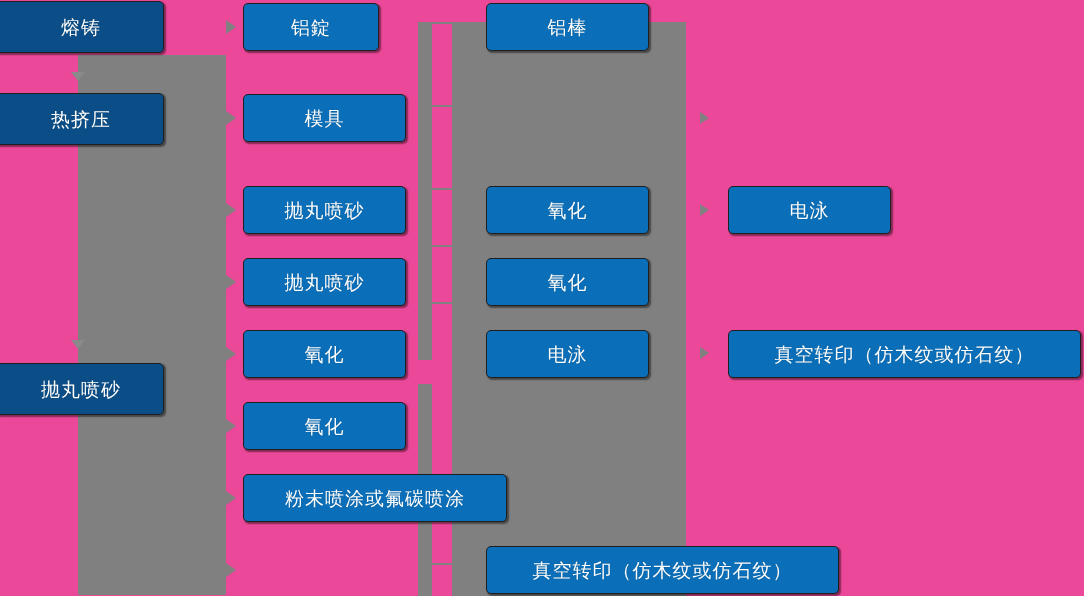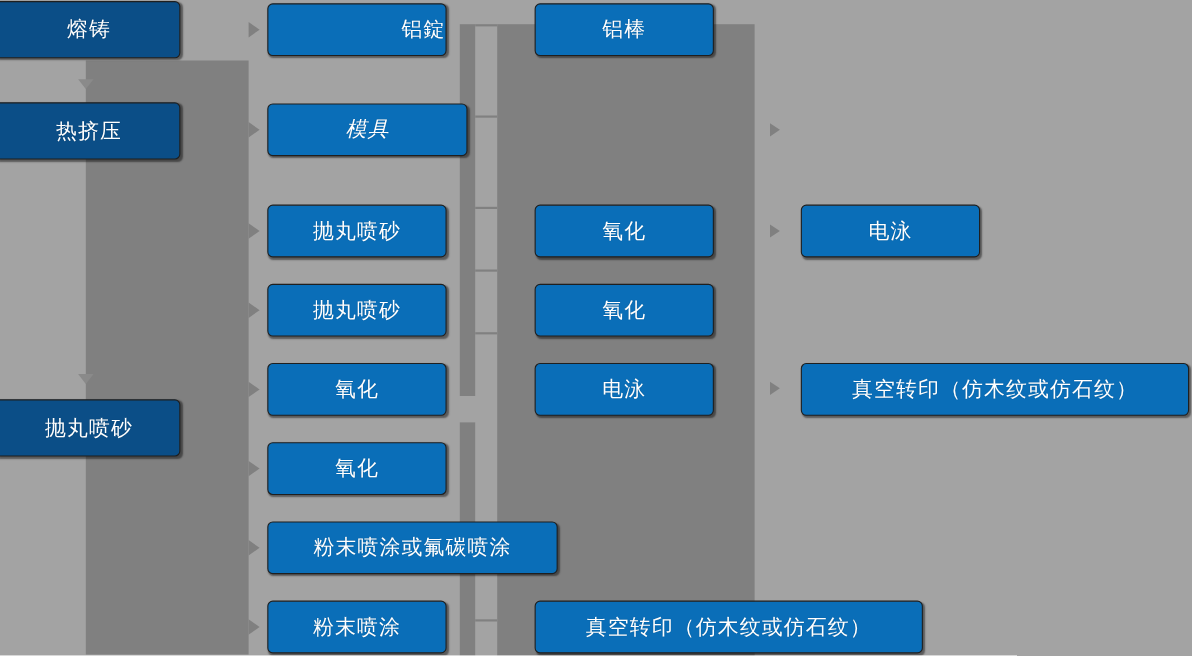--- a/index.html
+++ b/index.html
@@ -7,21 +7,21 @@
     padding: 0;
     background: #ffffff;
   }
   body {
     font-family: "DejaVu Sans", "Liberation Sans", sans-serif;
   }
   #canvas {
     position: relative;
     width: 1084px;
     height: 596px;
-    background: #a3a3a3;
+    background: #ec4899;
     overflow: hidden;
   }
 
   
   .gray {
     position: absolute;
     background: #808080;
   }
   .gray-line {
     position: absolute;
@@ -113,25 +113,25 @@
   </div>
 
   <div class="node dark flat" style="left:-2px; top:93px; width:166px; height:52px; border-radius:0 5px 5px 0;">
     <span>热挤压</span>
   </div>
 
   <div class="node dark flat" style="left:-2px; top:363px; width:166px; height:52px; border-radius:0 5px 5px 0;">
     <span>抛丸喷砂</span>
   </div>
 
-  <div class="node light" style="left:243px; top:3px; width:163px; height:48px;justify-content:flex-end;">
+  <div class="node light" style="left:243px; top:3px; width:136px; height:48px;">
     <span>铝錠</span>
   </div>
 
-  <div class="node light" style="left:243px; top:94px; width:182px; height:48px;font-style:italic;">
+  <div class="node light" style="left:243px; top:94px; width:163px; height:48px;">
     <span>模具</span>
   </div>
 
   <div class="node light" style="left:243px; top:186px; width:163px; height:48px;">
     <span>抛丸喷砂</span>
   </div>
 
   <div class="node light" style="left:243px; top:258px; width:163px; height:48px;">
     <span>抛丸喷砂</span>
   </div>
@@ -141,23 +141,20 @@
   </div>
 
   <div class="node light" style="left:243px; top:402px; width:163px; height:48px;">
     <span>氧化</span>
   </div>
 
   <div class="node light" style="left:243px; top:474px; width:264px; height:48px;justify-content:center;">
     <span>粉末喷涂或氟碳喷涂</span>
   </div>
 
-  <div class="node light" style="left:243px; top:546px; width:163px; height:48px;">
-    <span>粉末喷涂</span>
-  </div>
 
   <div class="node light" style="left:486px; top:3px; width:163px; height:48px;">
     <span>铝棒</span>
   </div>
 
 
   <div class="node light" style="left:486px; top:186px; width:163px; height:48px;">
     <span>氧化</span>
   </div>
 

